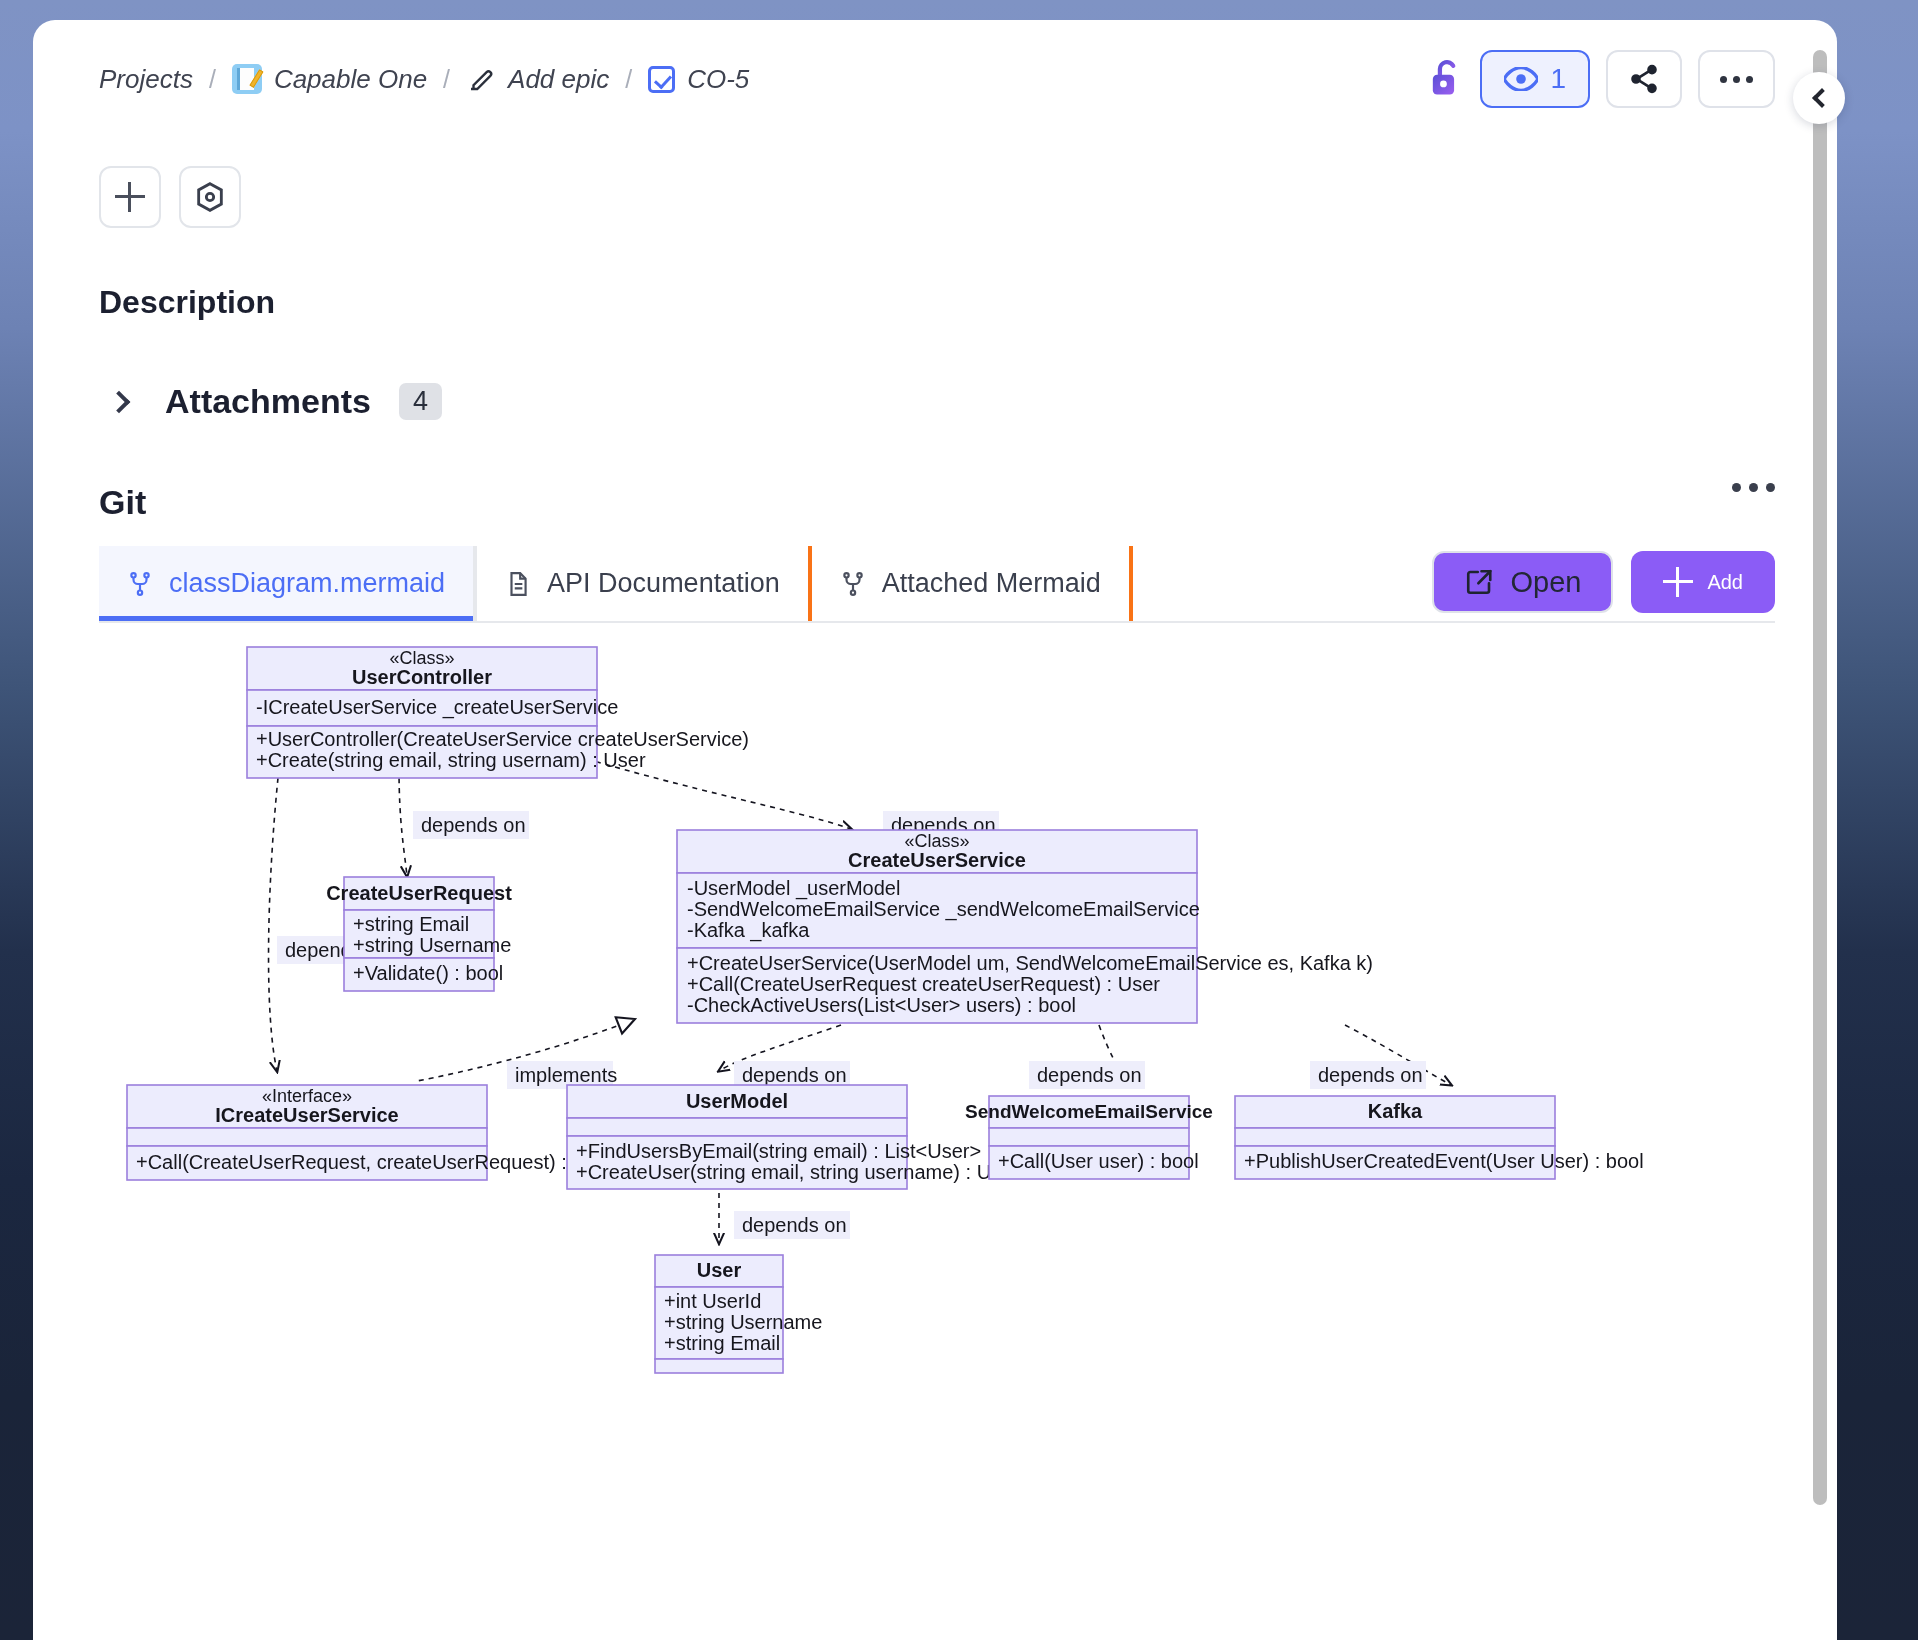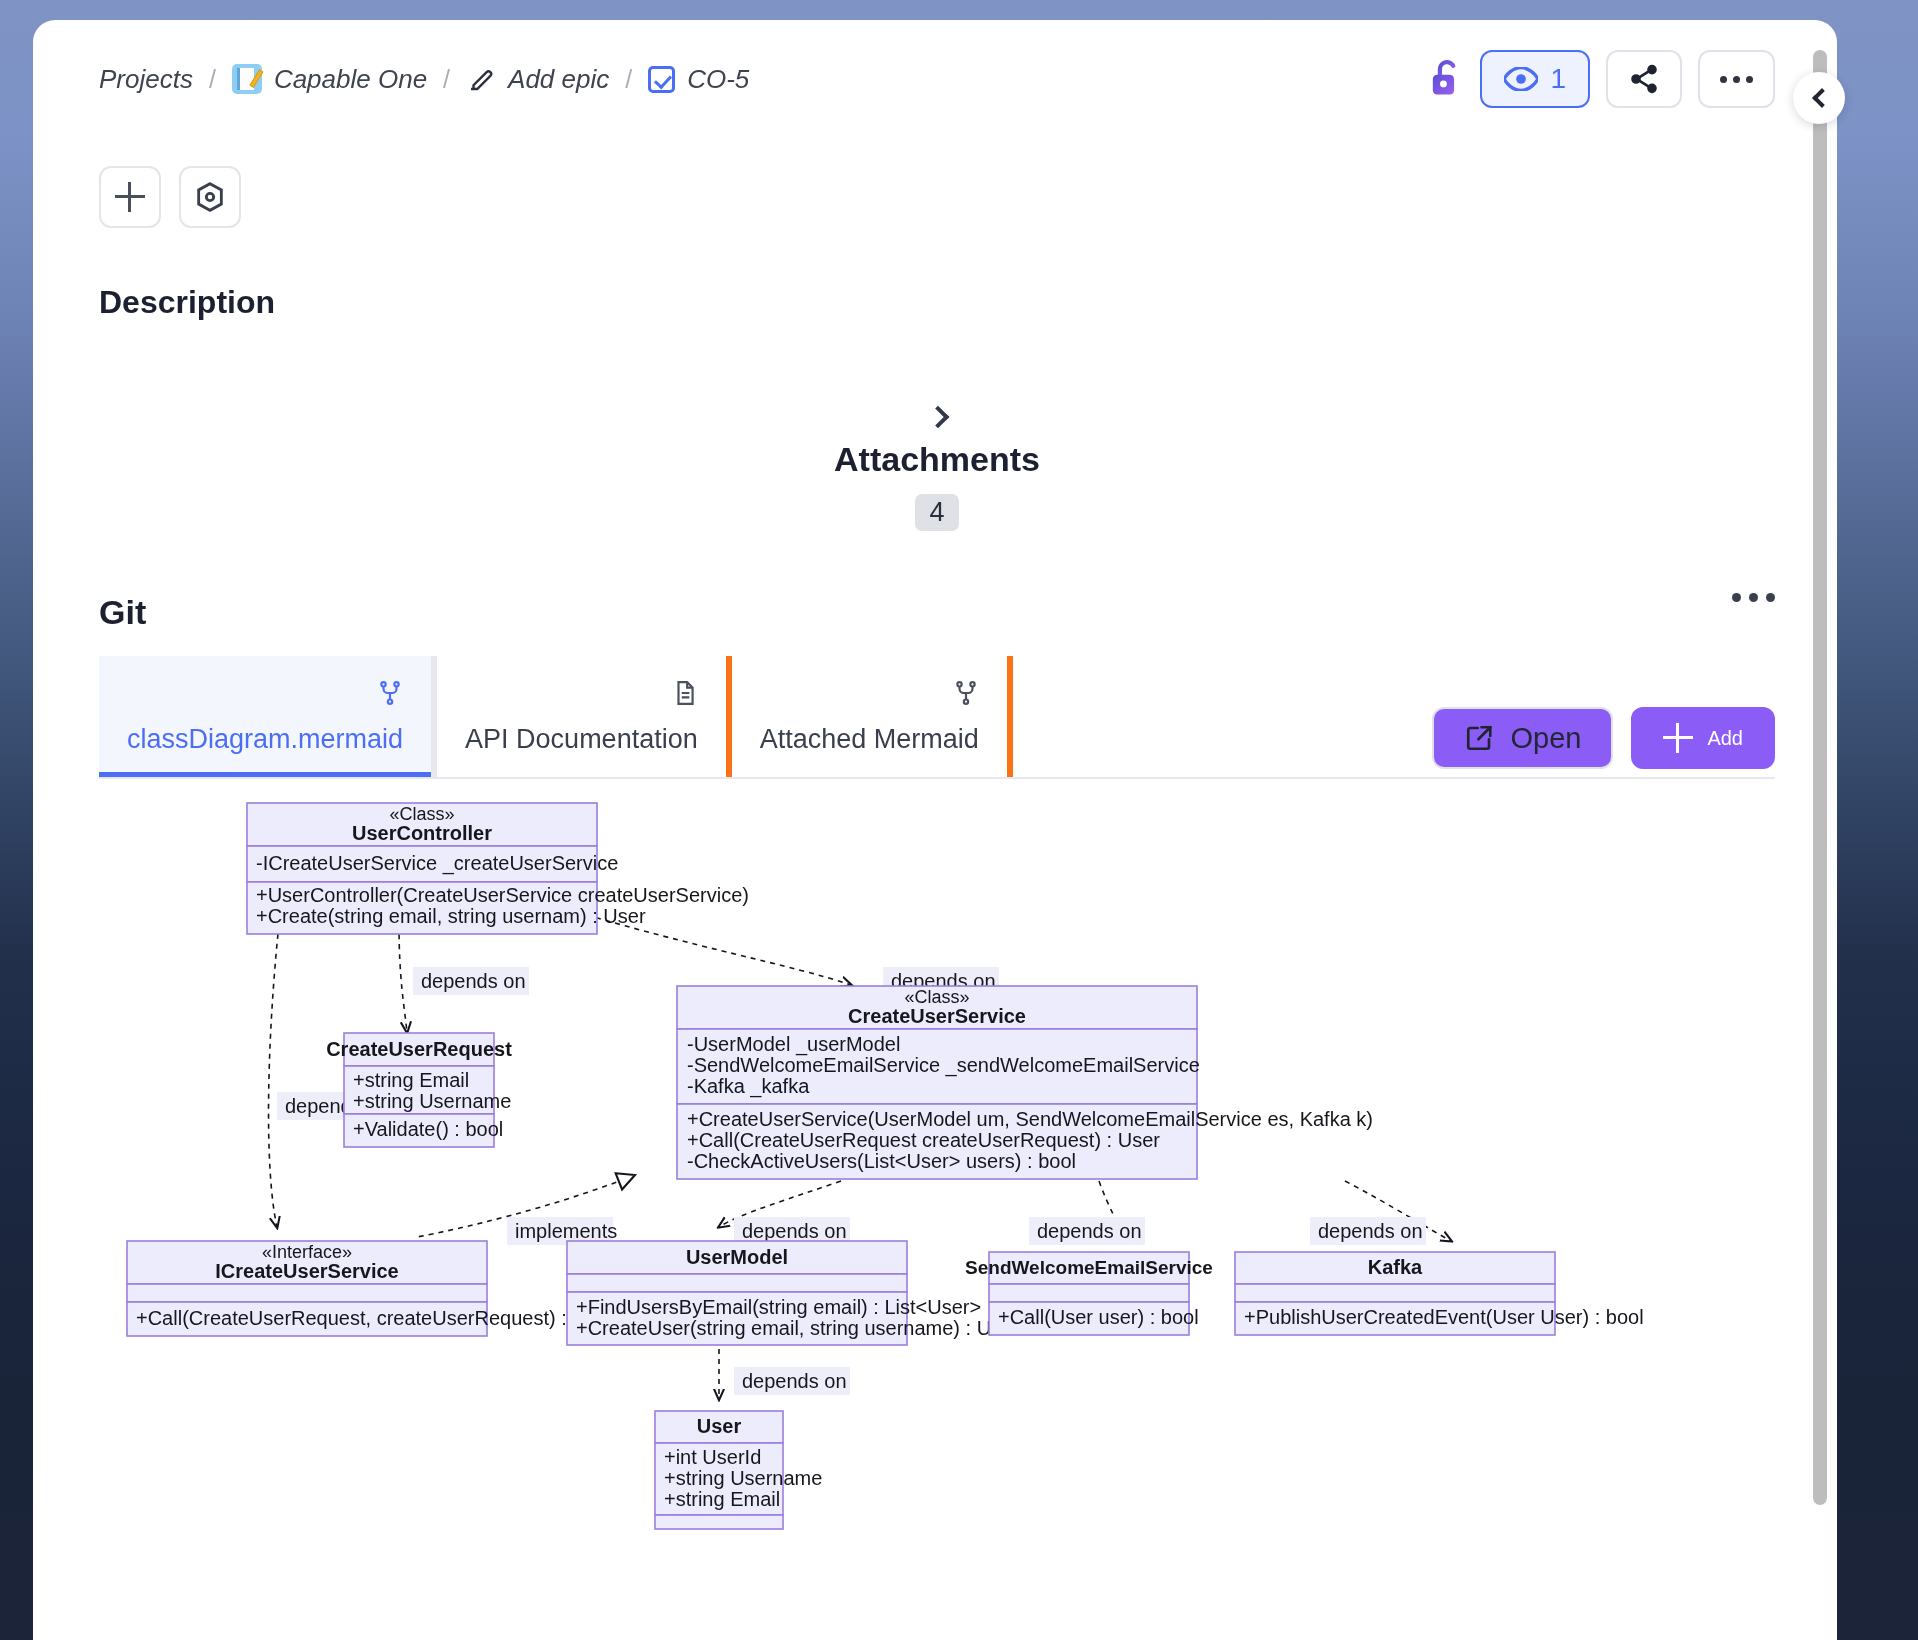--- a/index.html
+++ b/index.html
@@ -120,21 +120,21 @@
   
   .section-title {
     font-size: 32px; font-weight: bold; color: #1c2030; margin-top: 56px;
   }
   .description-placeholder {
     font-size: 30px; color: #8b90a0; margin-top: 28px; cursor: text;
   }
 
   
   .attachments-row {
-    display: flex; align-items: center; gap: 15px; margin-top: 88px; cursor: pointer; flex-direction: column;
+    display: flex; align-items: center; gap: 28px; margin-top: 61px; cursor: pointer;
   }
   .chev-right {
     width: 16px; height: 16px; border-right: 4px solid #33384a;
     border-top: 4px solid #33384a; transform: rotate(45deg);
     margin-left: 12px; margin-right: 10px;
   }
   .attachments-label { font-size: 34px; font-weight: bold; color: #1c2030; }
   .count-badge {
     background: #dfe1e6; border-radius: 7px; padding: 3px 14px;
     font-size: 27px; color: #2a2f3c;
@@ -144,23 +144,23 @@
   .git-head { display: flex; margin-top: 62px; }
   .git-title { font-size: 34px; font-weight: bold; color: #1c2030; }
   .git-menu { margin-left: auto; cursor: pointer; display: flex; gap: 8px; }
   .git-menu i { width: 9px; height: 9px; border-radius: 50%; background: #3a3f4d; display: block; }
 
   .tabs-row {
     display: flex; align-items: flex-end; margin-top: 24px;
     border-bottom: 2px solid #e6e8ec; position: relative;
   }
   .tab {
-    display: flex; align-items: flex-end; gap: 16px;
+    display: flex; align-items: center; gap: 16px;
     padding: 22px 28px; font-size: 27px; color: #3a3f4d;
-    cursor: pointer; border-right: 6px solid #f97316; white-space: nowrap; flex-direction: column;
+    cursor: pointer; border-right: 4px solid #f97316; white-space: nowrap;
   }
   .tab.active {
     color: #4c6ef5; background: #f4f6fe;
     box-shadow: inset 0 -5px 0 #4c6ef5;
     border-right-color: #e6e8ec;
   }
   .tab-icon { width: 26px; height: 30px; flex: none; }
   .tabs-actions { margin-left: auto; display: flex; gap: 18px; padding-bottom: 8px; }
   .btn-open {
     display: flex; align-items: center; gap: 16px;

